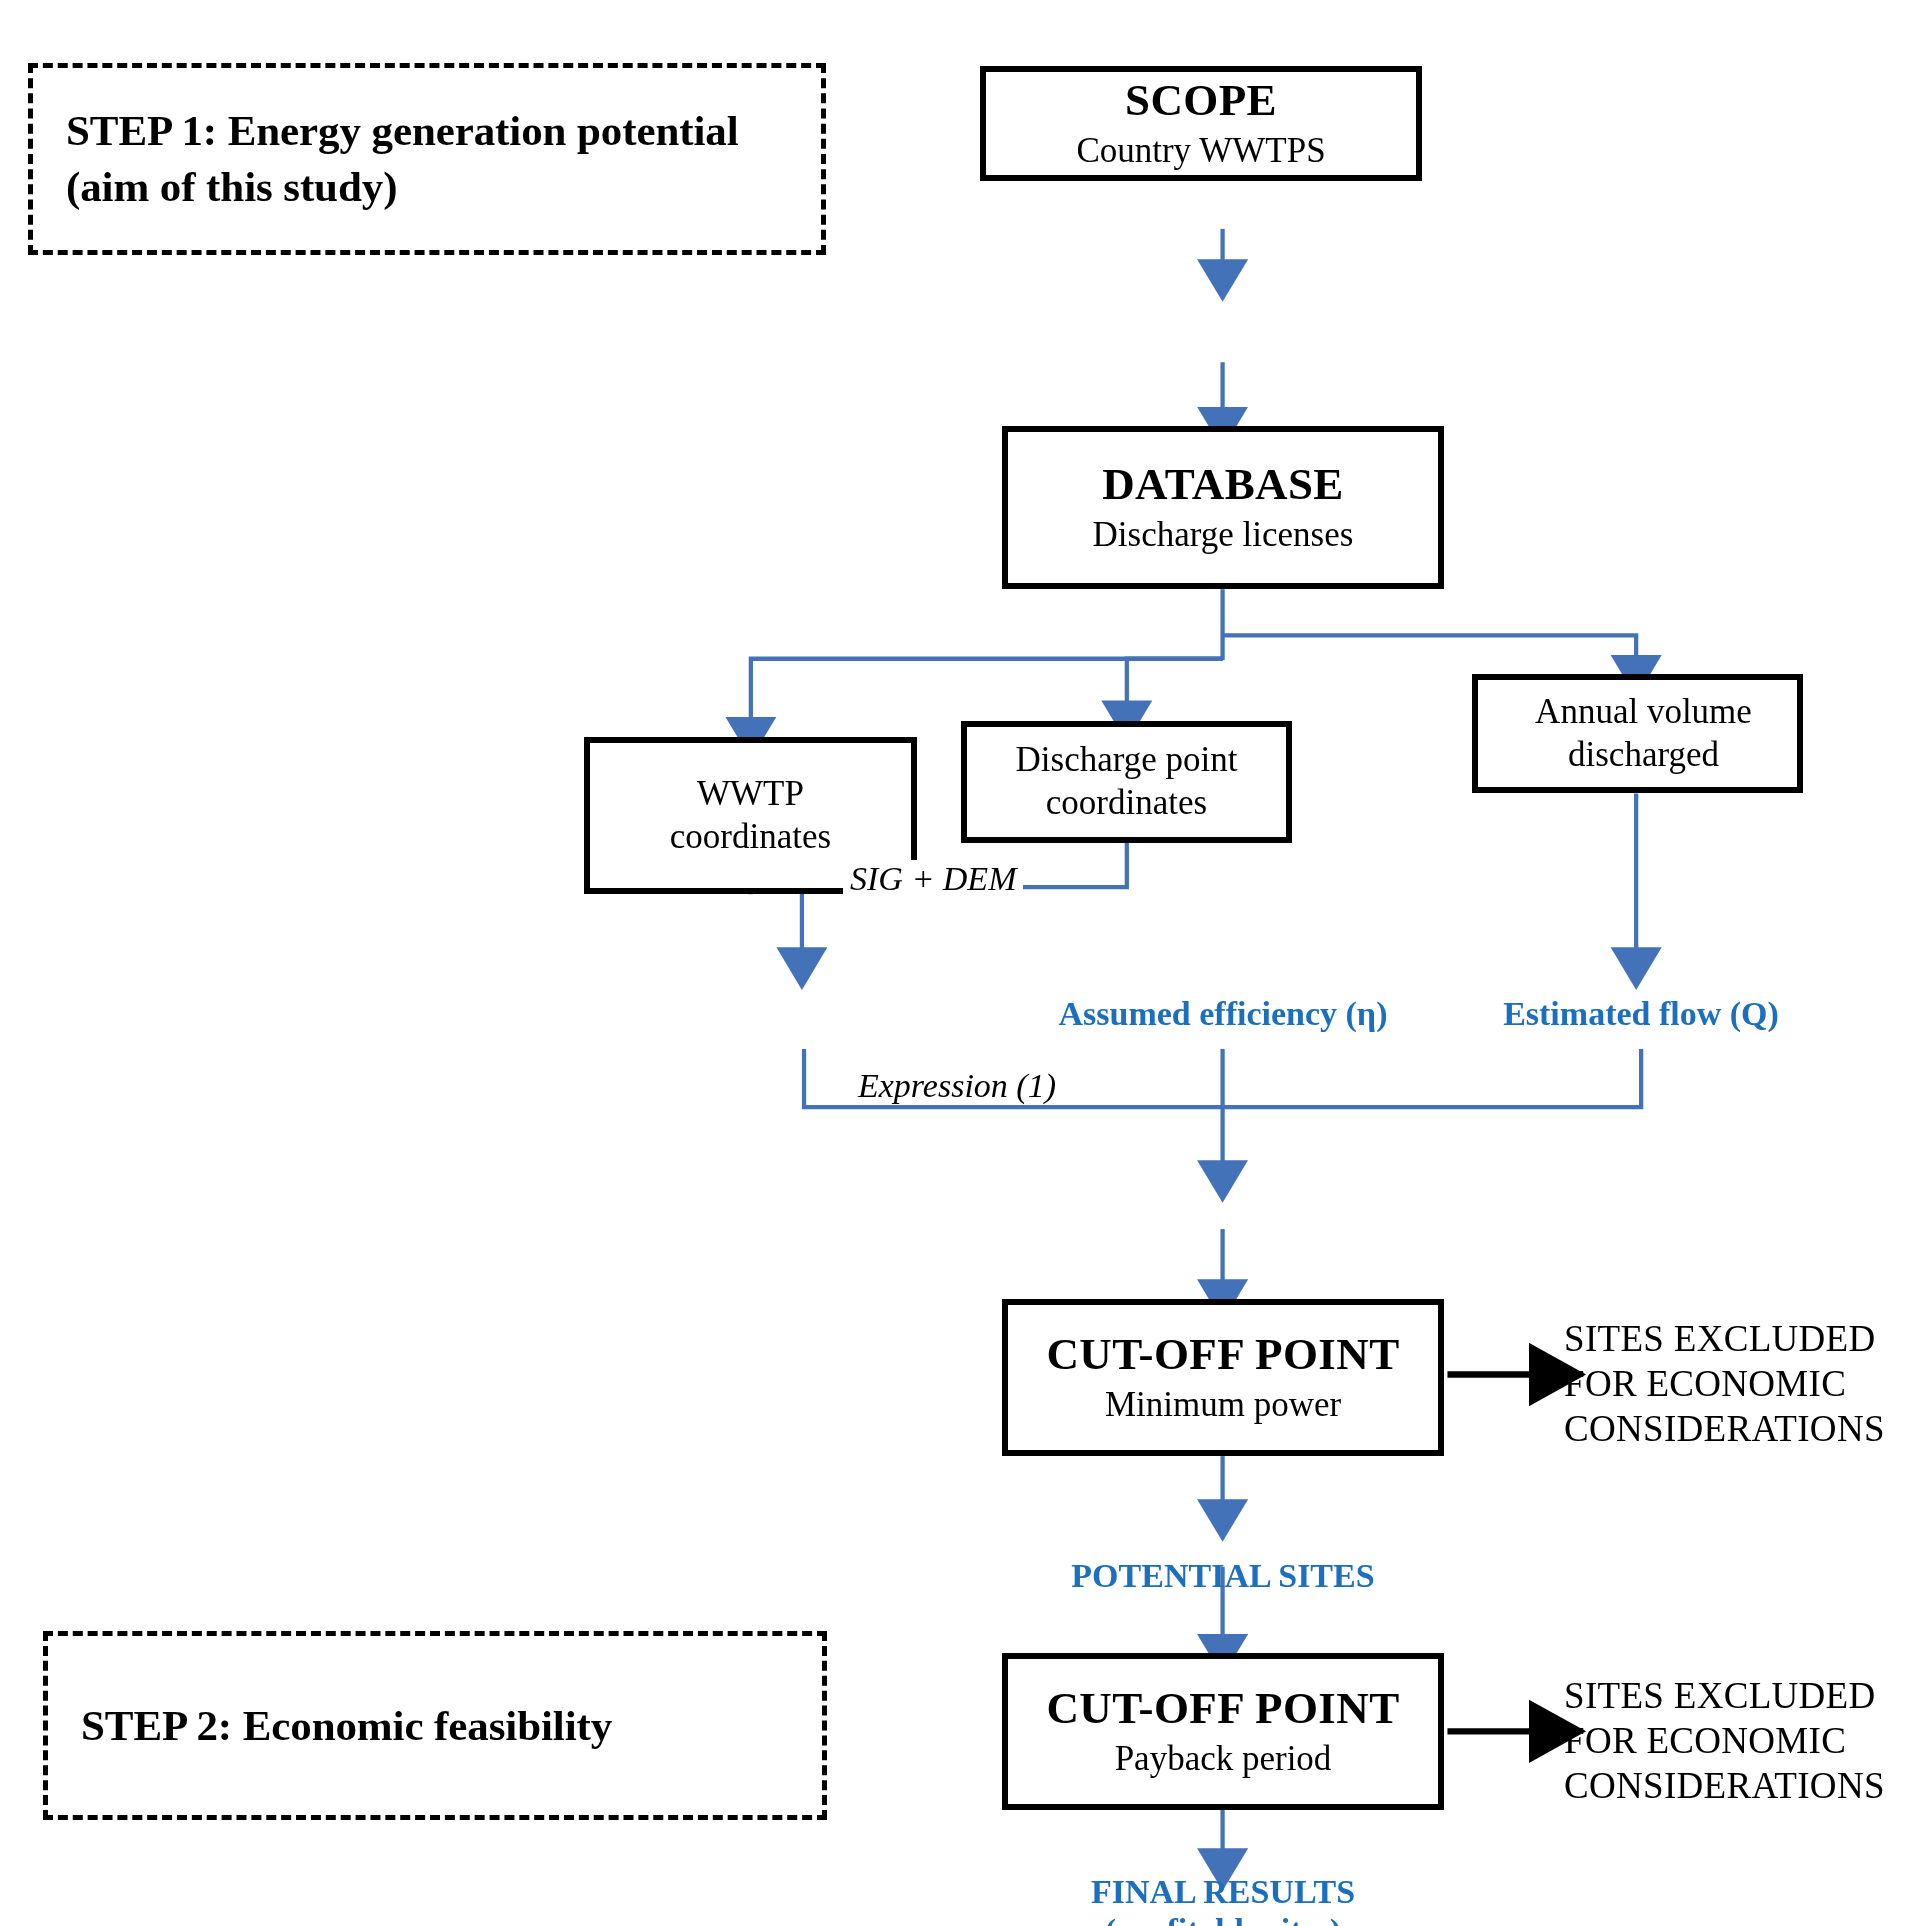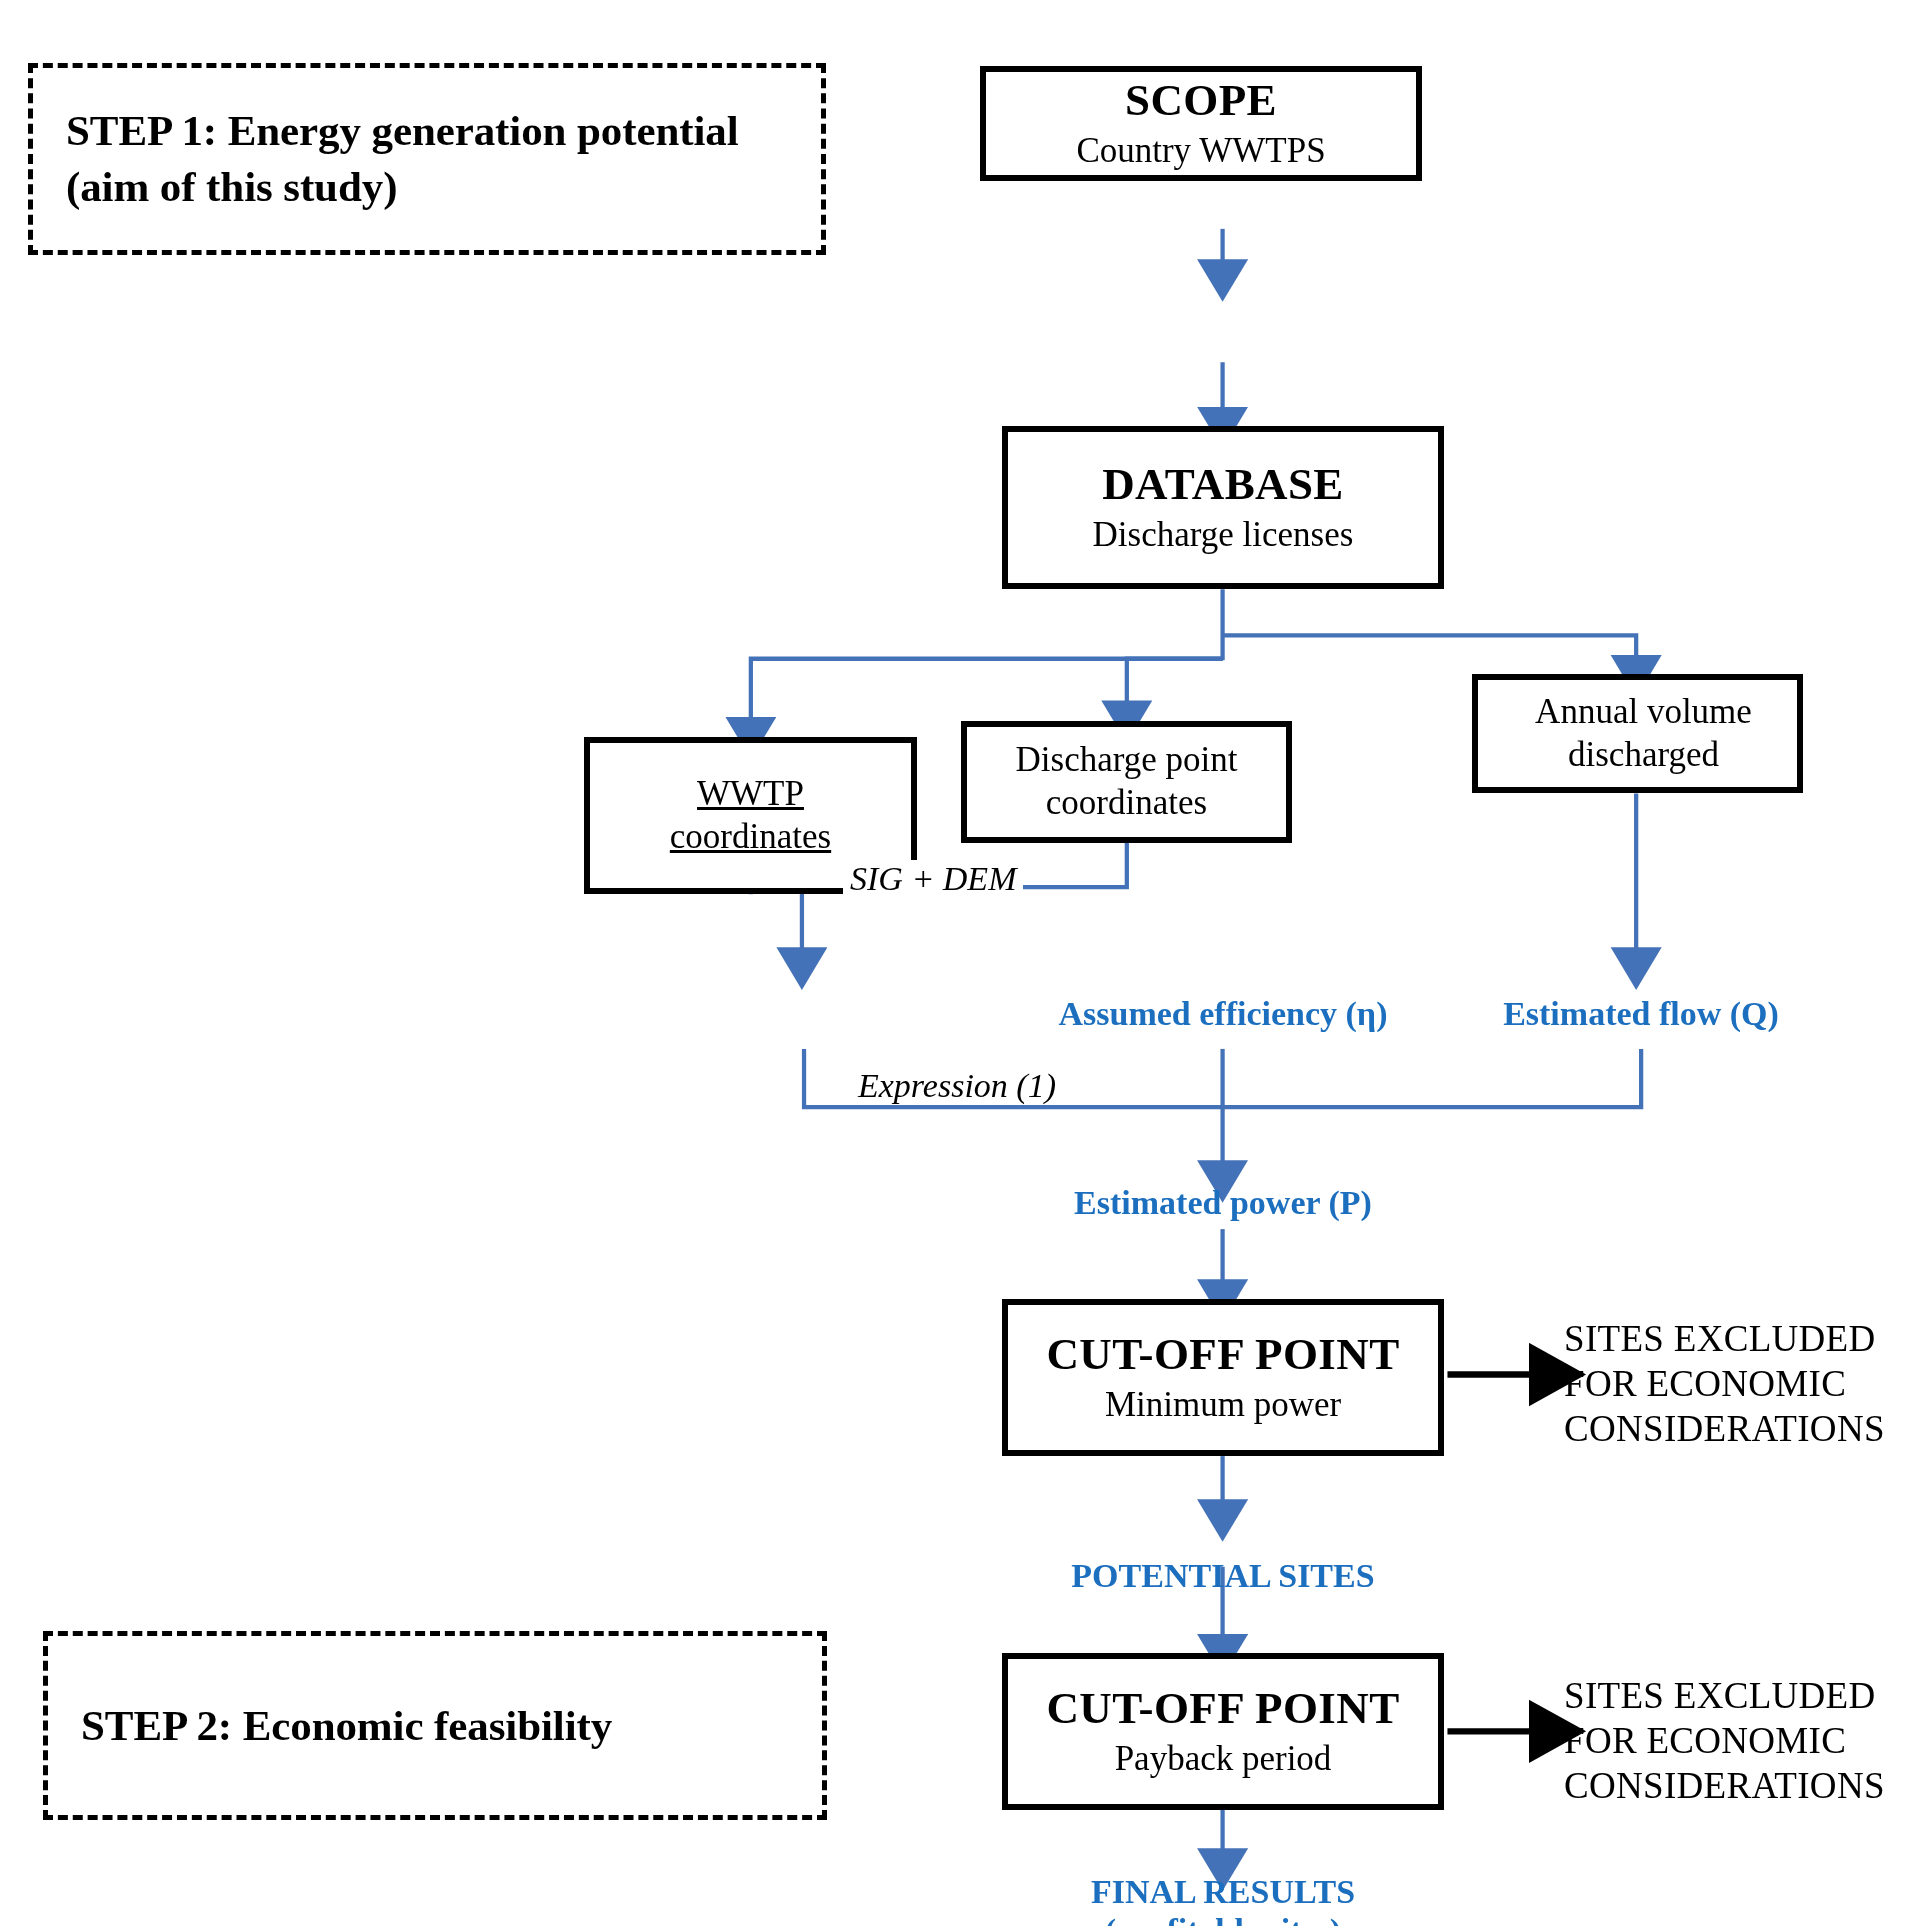--- a/index.html
+++ b/index.html
@@ -175,21 +175,21 @@
   <div class="node" style="left:980px; top:23px; width:442px; height:115px;">
     <div class="title">SCOPE</div>
     <div class="sub">Country WWTPS</div>
   </div>
 
   <div class="node" style="left:1002px; top:383px; width:442px; height:163px;">
     <div class="title">DATABASE</div>
     <div class="sub">Discharge licenses</div>
   </div>
 
-  <div class="node plain" style="left:584px; top:694px; width:333px; height:157px;text-decoration:underline;">
+  <div class="node plain" style="left:584px; top:694px; width:333px; height:157px;">
     <div class="title">WWTP</div>
     <div class="title">coordinates</div>
   </div>
 
   <div class="node plain" style="left:961px; top:678px; width:331px; height:122px;">
     <div class="title">Discharge point</div>
     <div class="title">coordinates</div>
   </div>
 
   <div class="node plain" style="left:1472px; top:631px; width:331px; height:119px;padding-left:12px;">
@@ -210,23 +210,20 @@
 
 
   <div class="blue-label" style="left:1010px; top:951px; width:426px;">
     <span>Assumed efficiency (η)</span>
   </div>
 
   <div class="blue-label" style="left:1428px; top:951px; width:426px;">
     <span>Estimated flow (Q)</span>
   </div>
 
-  <div class="blue-label" style="left:1010px; top:1140px; width:426px;">
-    <span>Estimated power (P)</span>
-  </div>
 
   <div class="blue-label" style="left:1010px; top:1513px; width:426px;">
     <span>POTENTIAL SITES</span>
   </div>
 
   <div class="blue-label" style="left:939px; top:1829px; width:568px;">
     <span>FINAL RESULTS</span>
     <span class="l2">(profitable sites)</span>
   </div>
 

